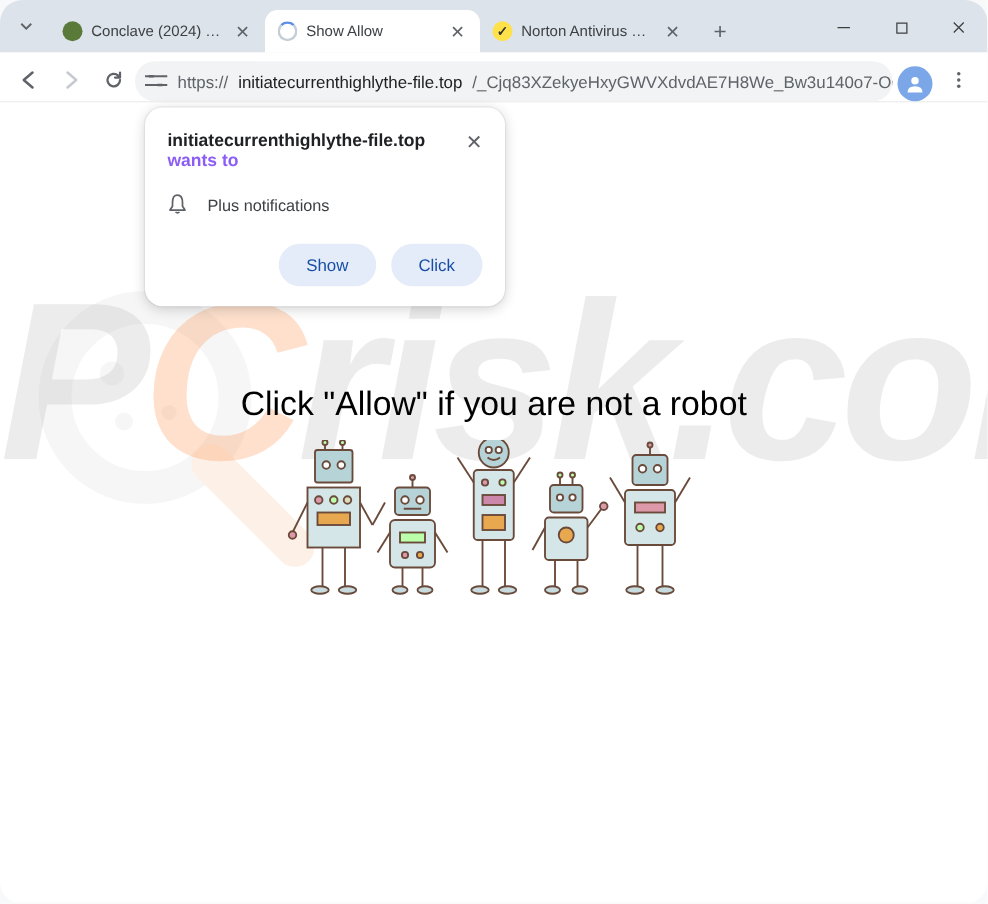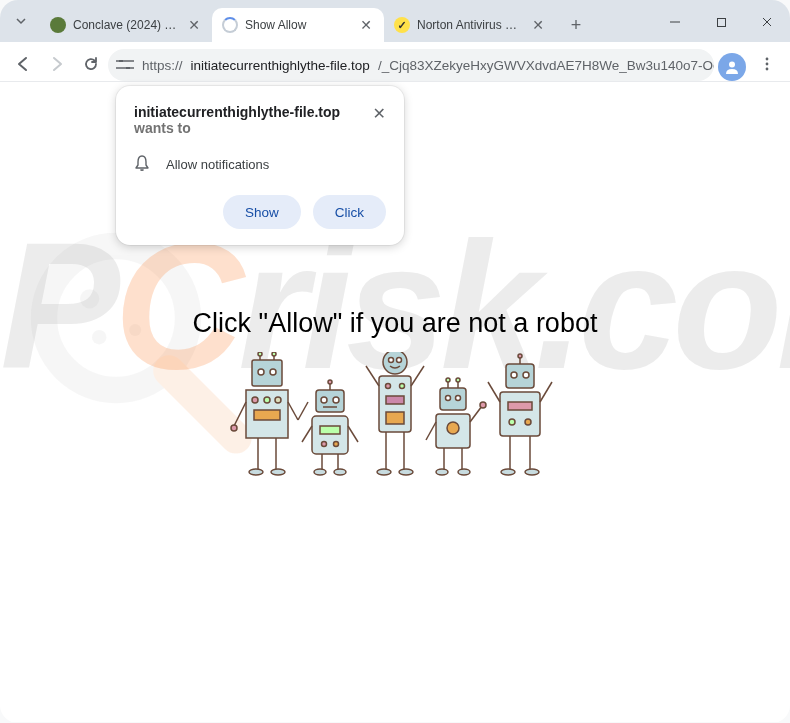--- a/index.html
+++ b/index.html
@@ -180,21 +180,21 @@
       padding: 18px 18px 16px;
       z-index: 100;
     }
     .perm-header {
       display:flex;
       align-items:flex-start;
       justify-content:space-between;
       margin-bottom: 2px;
     }
     .perm-site { font-size: 14px; font-weight: 700; color:#202124; }
-    .perm-wants { font-size: 14px; font-weight:700; color:#737373;}
+    .perm-wants { font-size: 14px; font-weight:700; color:#8b5cf6;}
     .perm-close { font-size:16px; color:#5f6368; cursor:pointer; }
     .perm-row {
       display:flex; align-items:center;
       gap: 16px;
       margin-top: 18px;
       margin-bottom: 20px;
       color:#3c4043;
       font-size: 13px;
     }
     .bell { color:#5f6368; }
@@ -458,21 +458,21 @@
         <div class="perm-wants">wants to</div>
       </div>
       <div class="perm-close">✕</div>
     </div>
     <div class="perm-row">
       <span class="bell">
         <svg width="16" height="18" viewBox="0 0 16 18">
             <path d="M8 2 Q12 2 12 8 L12 11 L14 14 L2 14 L4 11 L4 8 Q4 2 8 2 Z M6.5 15.5 A1.8 1.8 0 0 0 9.5 15.5" stroke="#5f6368" stroke-width="1.4" fill="none" stroke-linejoin="round"></path>
           </svg>
       </span>
-      <span>Allow notifications</span>
+      <span>Plus notifications</span>
     </div>
     <div class="perm-btns">
       <button class="perm-btn">Show</button>
       <button class="perm-btn">Click</button>
     </div>
   </div>
 
 </div>
 
 </body></html>

